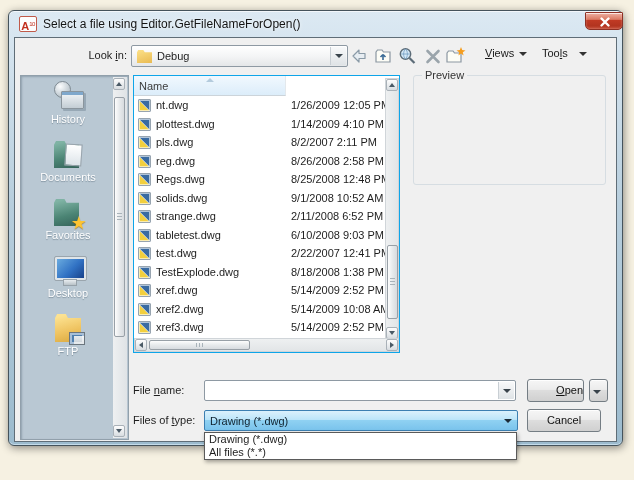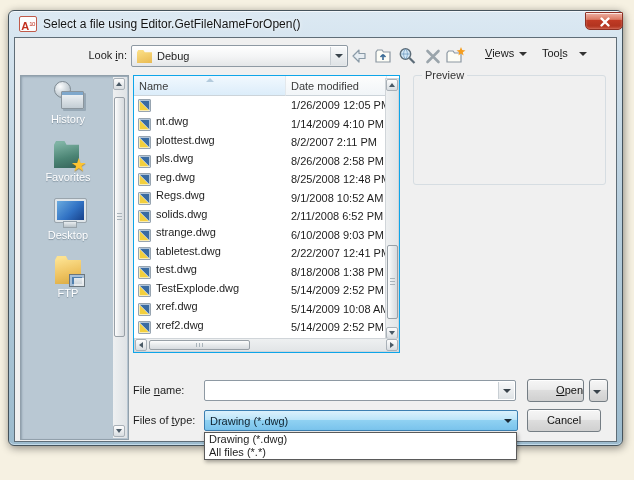--- a/index.html
+++ b/index.html
@@ -114,21 +114,21 @@
     border-bottom:1px solid #ccd4da; padding:4px 0 0 5px; color:#3c3c3c; position:relative; }
   .hdr-name { width:152px; background:linear-gradient(#f1f8fe,#dcedfa); }
   .hdr-date { width:101px; }
   .sort-arrow { position:absolute; left:72px; top:2px; width:0; height:0;
     border-left:4px solid transparent; border-right:4px solid transparent; border-bottom:4px solid #b4cbdd; }
   .rows { position:absolute; left:0; top:20px; width:253px; height:244px; overflow:hidden; padding-top:1px; }
   .file-row { position:relative; height:18.5px; white-space:nowrap; }
   .dwg-icon { position:absolute; left:4px; top:2px; width:13px; height:13px; border:1px solid #97a4b0; border-radius:1px;
     background:linear-gradient(45deg,#f2cf3e 0%,#f2cf3e 45%,#eef2f5 48%,#3a6ba1 53%,#3a6ba1 100%);
     box-shadow:inset 0 0 0 1px rgba(255,255,255,.6); }
-  .fname { position:absolute; left:22px; top:2px;margin-top:16px; }
+  .fname { position:absolute; left:22px; top:2px; }
   .fdate { position:absolute; left:157px; top:2px; width:95px; overflow:hidden; }
   .list-vscroll { right:0; top:2px; height:262px; }
   .list-vscroll .sb-arrow.up { left:0; top:0; }
   .list-vscroll .sb-arrow.down { left:0; bottom:0; }
   .list-vscroll .sb-thumb { left:1px; top:166px; width:11px; height:74px; }
   .list-hscroll { left:0; bottom:0; width:265px; }
   .list-hscroll .sb-arrow.left { left:0; top:0; }
   .list-hscroll .sb-arrow.right { right:0; top:0; }
   .list-hscroll .sb-thumb { top:1px; left:14px; width:101px; height:10px; }
   .side-scroll .sb-arrow.up { left:0; top:1px; }
@@ -226,20 +226,24 @@
       <span class="menu-caret" id="caret-tools"></span>
 
       <div class="sidebar">
         <div class="side-items">
 
             <div class="side-item">
               <span class="side-icon i-history"></span>
               <span class="side-label">History</span>
             </div>
 
+            <div class="side-item">
+              <span class="side-icon i-documents"></span>
+              <span class="side-label">Documents</span>
+            </div>
 
             <div class="side-item">
               <span class="side-icon i-favorites"></span>
               <span class="side-label">Favorites</span>
             </div>
 
             <div class="side-item">
               <span class="side-icon i-desktop"></span>
               <span class="side-label">Desktop</span>
             </div>
@@ -262,23 +266,20 @@
             </div>
         </div>
       </div>
 
       <div class="file-list">
         <div class="list-header">
           <div class="hdr-cell hdr-name">
             <span>Name</span>
             <span class="sort-arrow"></span>
           </div>
-          <div class="hdr-cell hdr-date">
-            <span>Date modified</span>
-          </div>
         </div>
         <div class="rows">
 
             <div class="file-row">
               <span class="dwg-icon"></span>
               <span class="fname">nt.dwg</span>
               <span class="fdate">1/26/2009 12:05 PM</span>
             </div>
 
             <div class="file-row">

